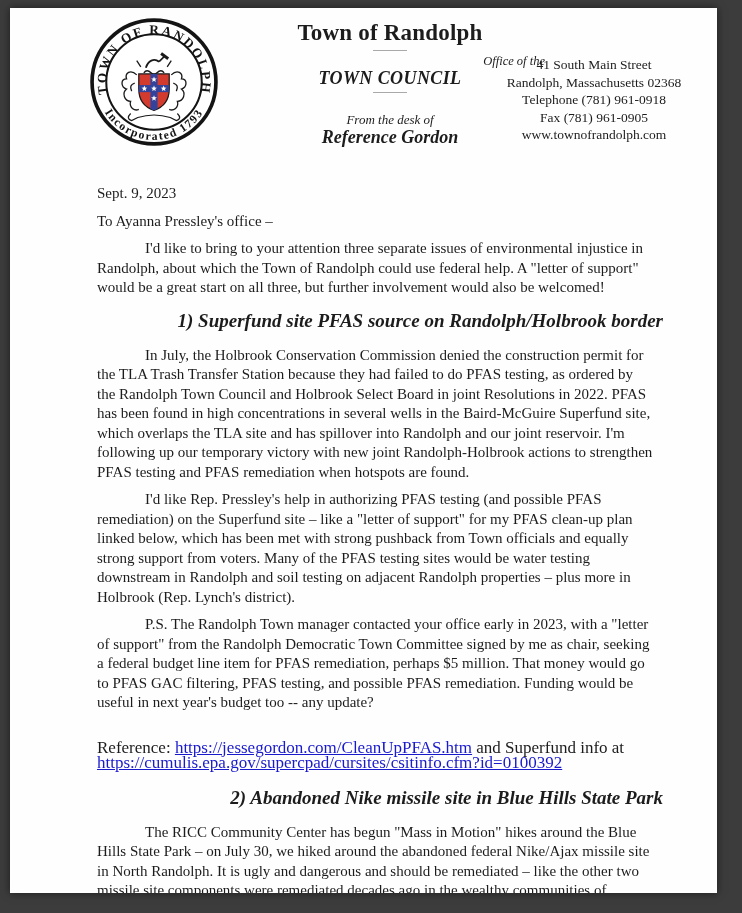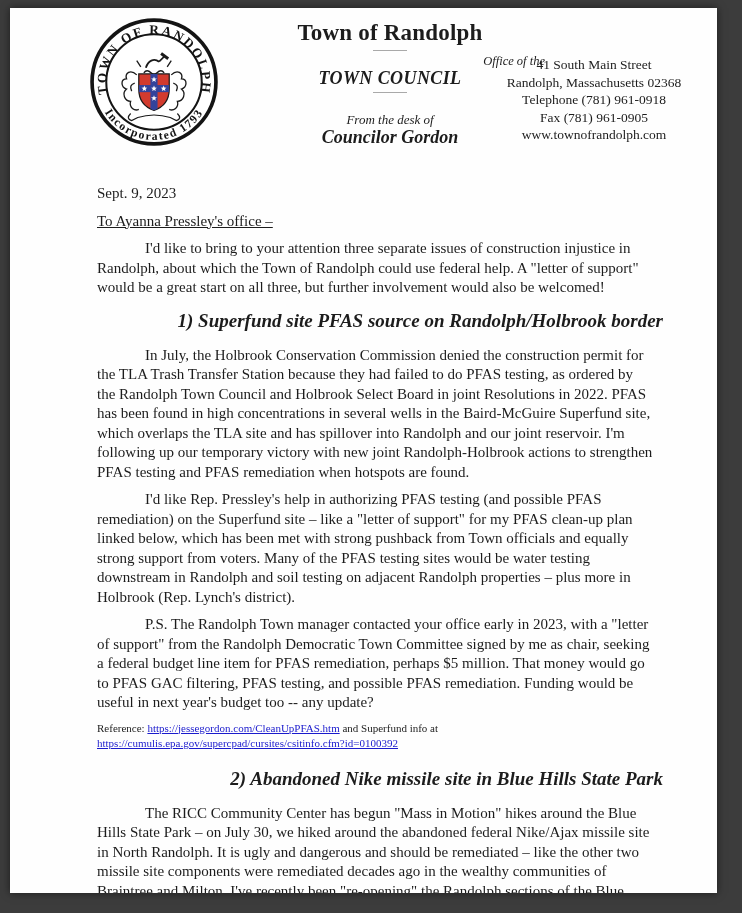--- a/index.html
+++ b/index.html
@@ -30,27 +30,27 @@
   .mh-councilor{font-size:18px;font-weight:bold;font-style:italic;}
   .address{
     position:absolute;right:18px;top:48px;width:210px;
     text-align:center;font-size:13.5px;line-height:17.5px;
   }
   
   .letter-body{padding:28px 54px 0 87px;font-size:15px;line-height:19.5px;}
   .letter-body p{margin:0 9px 8px 0;text-indent:48px;}
   p.no-indent{text-indent:0;}
   .date-line{margin-bottom:16px;}
-  .salutation-line{margin-bottom:18px;text-decoration:underline;}
+  .salutation-line{margin-bottom:18px;}
   .section-heading{
     font-size:19px;font-weight:bold;font-style:italic;
     line-height:26px;margin:10px 0 12px 0;padding-left:17px;text-align:right;
   }
   .reference{
-    font-size:11px;line-height:15.5px;margin:8px 0 14px 0;
+    font-size:17px;line-height:15.5px;margin:27px 0 14px 0;
   }
   .reference a{color:#1a1acd;text-decoration:underline;cursor:pointer;}
   .ref-link-block{display:block;}
 </style>
 </head>
 <body>
 
 <div class="page">
 
   <header class="letterhead">
@@ -108,39 +108,39 @@
       <path d="M42,96 q-5,5 1,7 l6,-3 q16,-5 32,0 l6,3 q6,-2 1,-7" stroke="#1a1a1a" stroke-width="1.2" fill="none"></path>
     </svg>
 
     <div class="masthead">
       <div class="mh-title">Town of Randolph</div>
       <div class="mh-rule"></div>
       <div class="mh-pre">Office of the</div>
       <div class="mh-council">TOWN COUNCIL</div>
       <div class="mh-rule"></div>
       <div class="mh-desk-pre">From the desk of</div>
-      <div class="mh-councilor">Councilor Gordon</div>
+      <div class="mh-councilor">Reference Gordon</div>
     </div>
 
     <div class="address">
       <div>41 South Main Street</div>
       <div>Randolph, Massachusetts 02368</div>
       <div>Telephone (781) 961-0918</div>
       <div>Fax (781) 961-0905</div>
       <div>www.townofrandolph.com</div>
     </div>
   </header>
 
   <main class="letter-body">
 
     <p class="no-indent date-line">Sept. 9, 2023</p>
 
     <p class="no-indent salutation-line">To Ayanna Pressley's office –</p>
 
-    <p>I'd like to bring to your attention three separate issues of construction injustice in Randolph, about which the Town of Randolph could use federal help. A "letter of support" would be a great start on all three, but further involvement would also be welcomed!</p>
+    <p>I'd like to bring to your attention three separate issues of environmental injustice in Randolph, about which the Town of Randolph could use federal help. A "letter of support" would be a great start on all three, but further involvement would also be welcomed!</p>
 
     <h2 class="section-heading">1) Superfund site PFAS source on Randolph/Holbrook border</h2>
 
     <p>In July, the Holbrook Conservation Commission denied the construction permit for the TLA Trash Transfer Station because they had failed to do PFAS testing, as ordered by the Randolph Town Council and Holbrook Select Board in joint Resolutions in 2022. PFAS has been found in high concentrations in several wells in the Baird-McGuire Superfund site, which overlaps the TLA site and has spillover into Randolph and our joint reservoir. I'm following up our temporary victory with new joint Randolph-Holbrook actions to strengthen PFAS testing and PFAS remediation when hotspots are found.</p>
 
     <p>I'd like Rep. Pressley's help in authorizing PFAS testing (and possible PFAS remediation) on the Superfund site – like a "letter of support" for my PFAS clean-up plan linked below, which has been met with strong pushback from Town officials and equally strong support from voters. Many of the PFAS testing sites would be water testing downstream in Randolph and soil testing on adjacent Randolph properties – plus more in Holbrook (Rep. Lynch's district).</p>
 
     <p>P.S. The Randolph Town manager contacted your office early in 2023, with a "letter of support" from the Randolph Democratic Town Committee signed by me as chair, seeking a federal budget line item for PFAS remediation, perhaps $5 million. That money would go to PFAS GAC filtering, PFAS testing, and possible PFAS remediation. Funding would be useful in next year's budget too -- any update?</p>
 
     <div class="reference">

